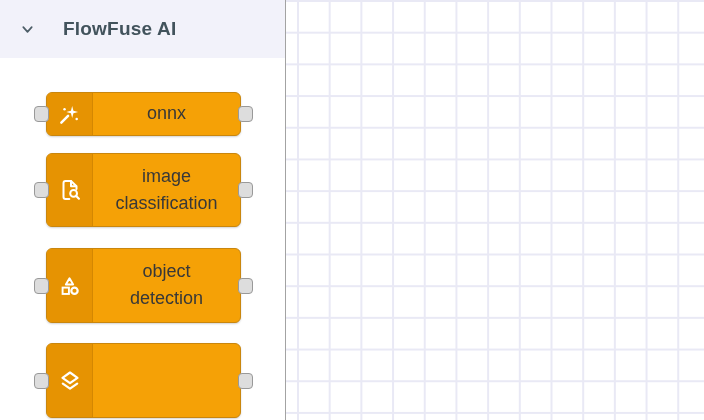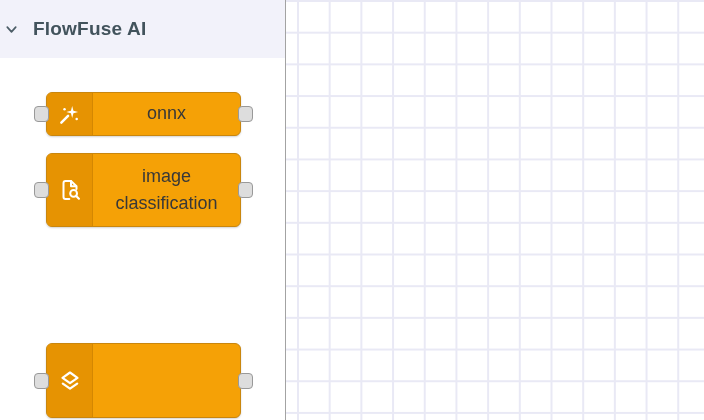--- a/index.html
+++ b/index.html
@@ -28,22 +28,22 @@
     background-size:31.7px 31.7px;
     background-position:11px 0;
   }
 
   
   .sidebar{
     position:absolute;top:0;left:0;width:286px;height:420px;background:#fff;
     border-right:1px solid var(--sidebar-border);
   }
   .palette-header{
-    display:flex;align-items:center;gap:14px;
-    height:58px;padding-left:4px;
+    display:flex;align-items:center;gap:28px;
+    height:58px;padding-left:20px;
     background:var(--sidebar-header-bg);
     cursor:pointer;
   }
   .palette-header .title{
     font-size:19px;font-weight:bold;color:var(--header-text);
     letter-spacing:.2px;
   }
   .chevron{display:flex;align-items:center;}
 
   
@@ -125,20 +125,33 @@
           <path d="M13 3 V8.3 H18.5" fill="none" stroke="#fff" stroke-width="2" stroke-linejoin="round"></path>
           <circle cx="15.6" cy="15.4" r="3.4" fill="#e69302" stroke="#fff" stroke-width="2"></circle>
           <path d="M18.2 18 L20.9 20.7" stroke="#fff" stroke-width="2.2" stroke-linecap="round"></path>
         </svg>
       </div>
       <div class="node-label">image
 classification</div>
       <span class="port port-right"></span>
     </div>
 
+    <div class="node n-object-detection">
+      <span class="port port-left"></span>
+      <div class="node-icon-region">
+        <svg viewBox="0 0 24 24" width="23" height="23">
+          <path d="M12 4.5 L15.8 11 H8.2 Z" fill="none" stroke="#fff" stroke-width="2" stroke-linejoin="round"></path>
+          <rect x="4.8" y="14.2" width="6.6" height="6.6" fill="none" stroke="#fff" stroke-width="2"></rect>
+          <circle cx="17.2" cy="17.5" r="3.3" fill="none" stroke="#fff" stroke-width="2.3"></circle>
+        </svg>
+      </div>
+      <div class="node-label">object
+detection</div>
+      <span class="port port-right"></span>
+    </div>
 
     <div class="node n-depth-estimation">
       <span class="port port-left"></span>
       <div class="node-icon-region">
         <svg viewBox="0 0 24 24" width="24" height="24">
           <path d="M12 3.5 L19.5 8.8 L12 14.1 L4.5 8.8 Z" fill="none" stroke="#fff" stroke-width="2.2" stroke-linejoin="round"></path>
           <path d="M4.8 14.6 L12 19.7 L19.2 14.6" fill="none" stroke="#fff" stroke-width="2.2" stroke-linecap="round" stroke-linejoin="round"></path>
         </svg>
       </div>
       <span class="port port-right"></span>

